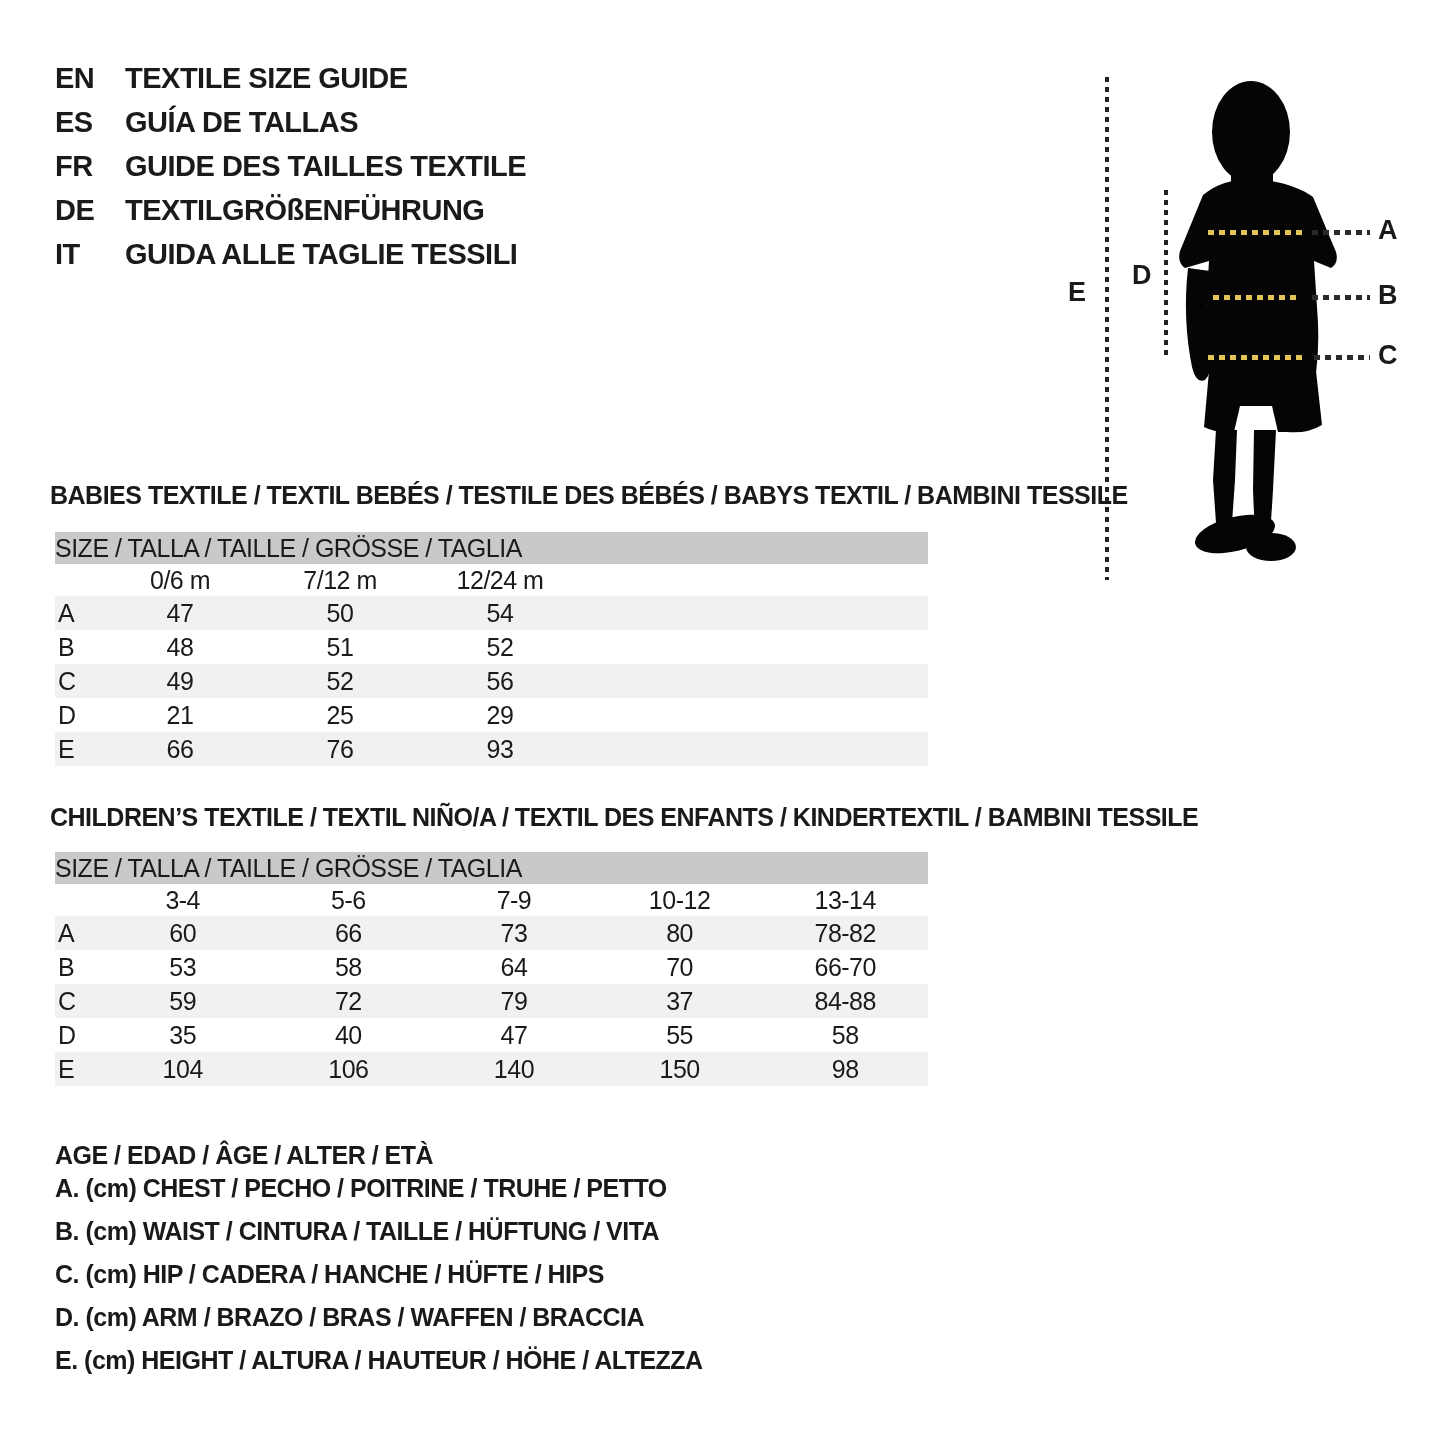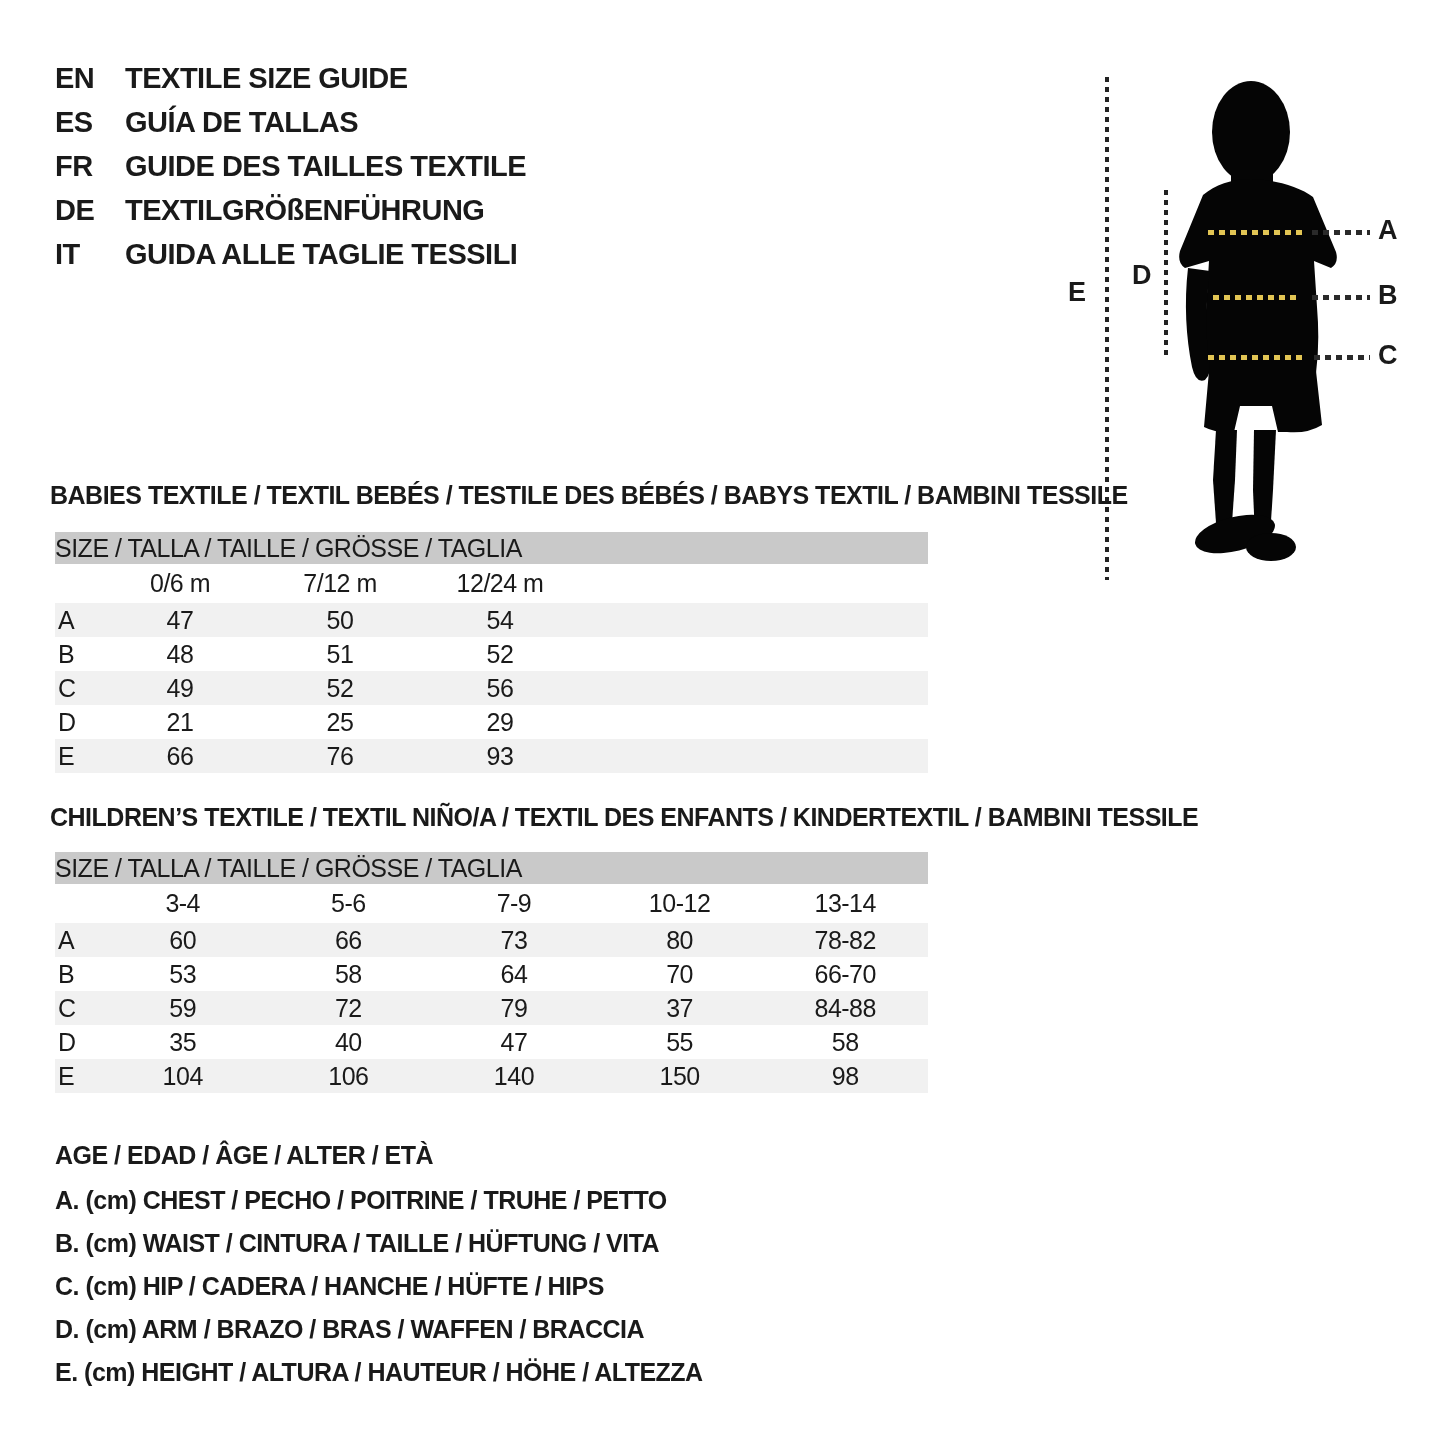--- a/index.html
+++ b/index.html
@@ -46,31 +46,31 @@
   .sec-title { position:absolute; left:50px; font-size:25px; font-weight:700; white-space:nowrap; }
   .babies-title   { top:481px; }
   .children-title { top:803px; }
 
   
   .size-table { position:absolute; left:55px; width:873px; font-size:25px; font-weight:400; }
   .babies-table   { top:532px; }
   .children-table { top:852px; }
   .size-bar { height:32px; line-height:32px; background:#c9c9c9; padding-left:0; font-weight:400; white-space:nowrap; }
   .trow { display:flex; align-items:center; height:34px; }
-  .cols-row { height:39px; }
+  .cols-row { height:32px; }
   .stripe { background:#f1f1f1; }
   .cell { text-align:center; }
   .cell.lbl { width:45px; text-align:left; padding-left:3px; }
   .bt .cell.val { width:160px; }
   .ct .cell.val { width:166px; }
 
   
   .legend { position:absolute; left:55px; top:1142px; font-size:25px; font-weight:700; }
   .legend-line { line-height:26px; margin-bottom:17px; white-space:nowrap; }
-  .legend-line:first-child { margin-bottom:19px; }
+  .legend-line:first-child { margin-bottom:7px; }
 </style>
 </head>
 <body>
 
 <div class="canvas">
 
   <div class="lang-header">
     <div class="lang-row">
       <span class="lang-code">EN</span>
       <span class="lang-title">TEXTILE SIZE GUIDE</span>

